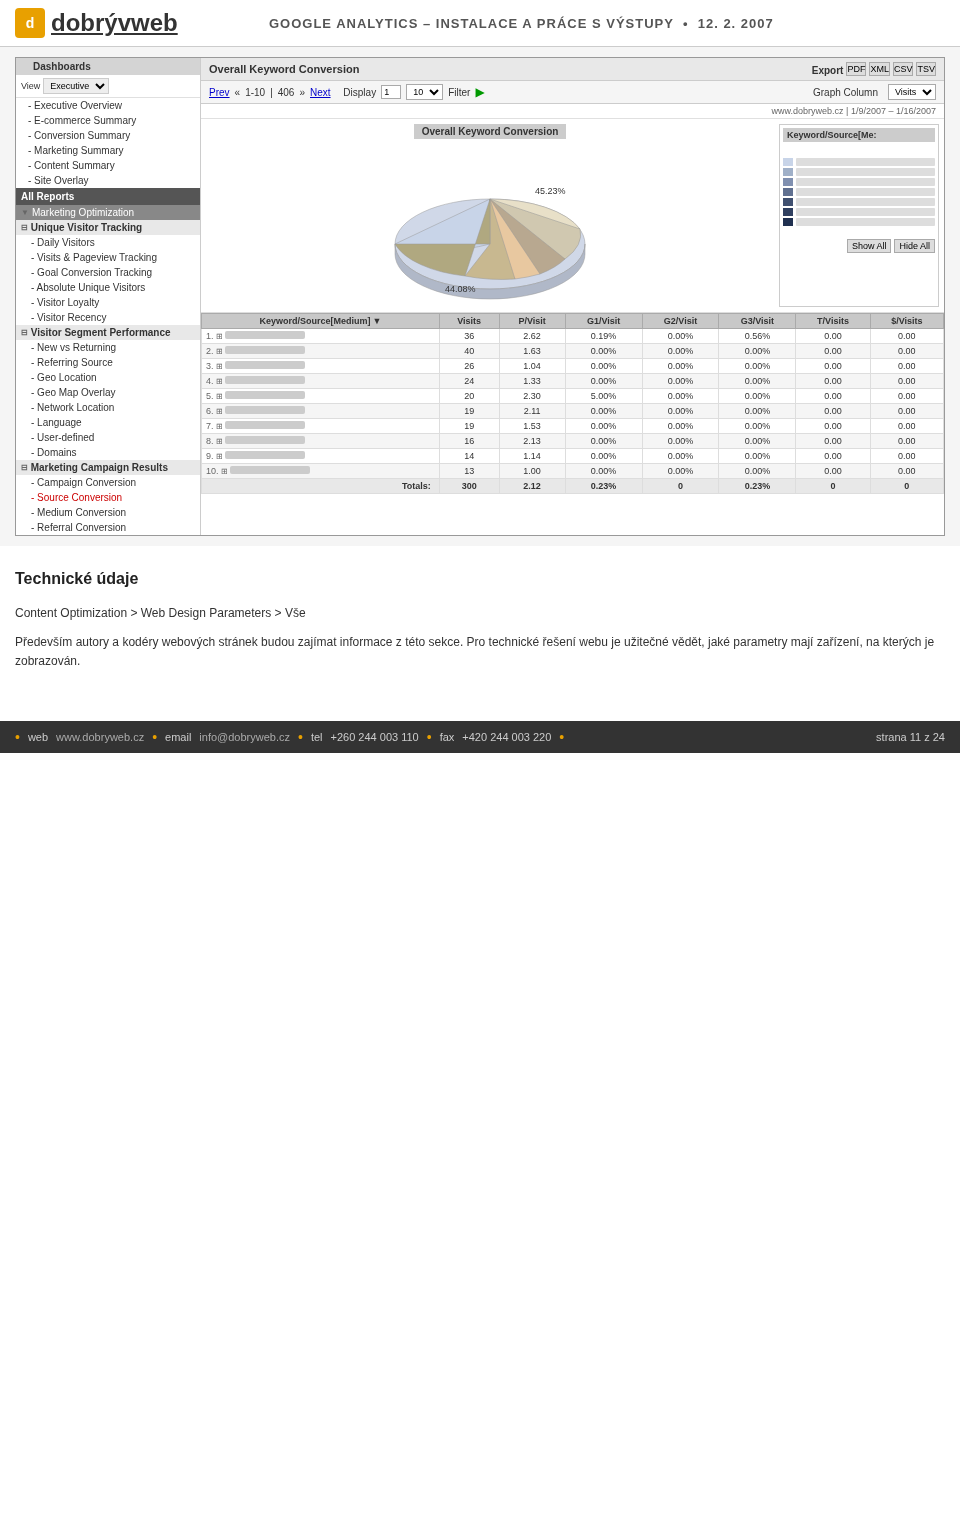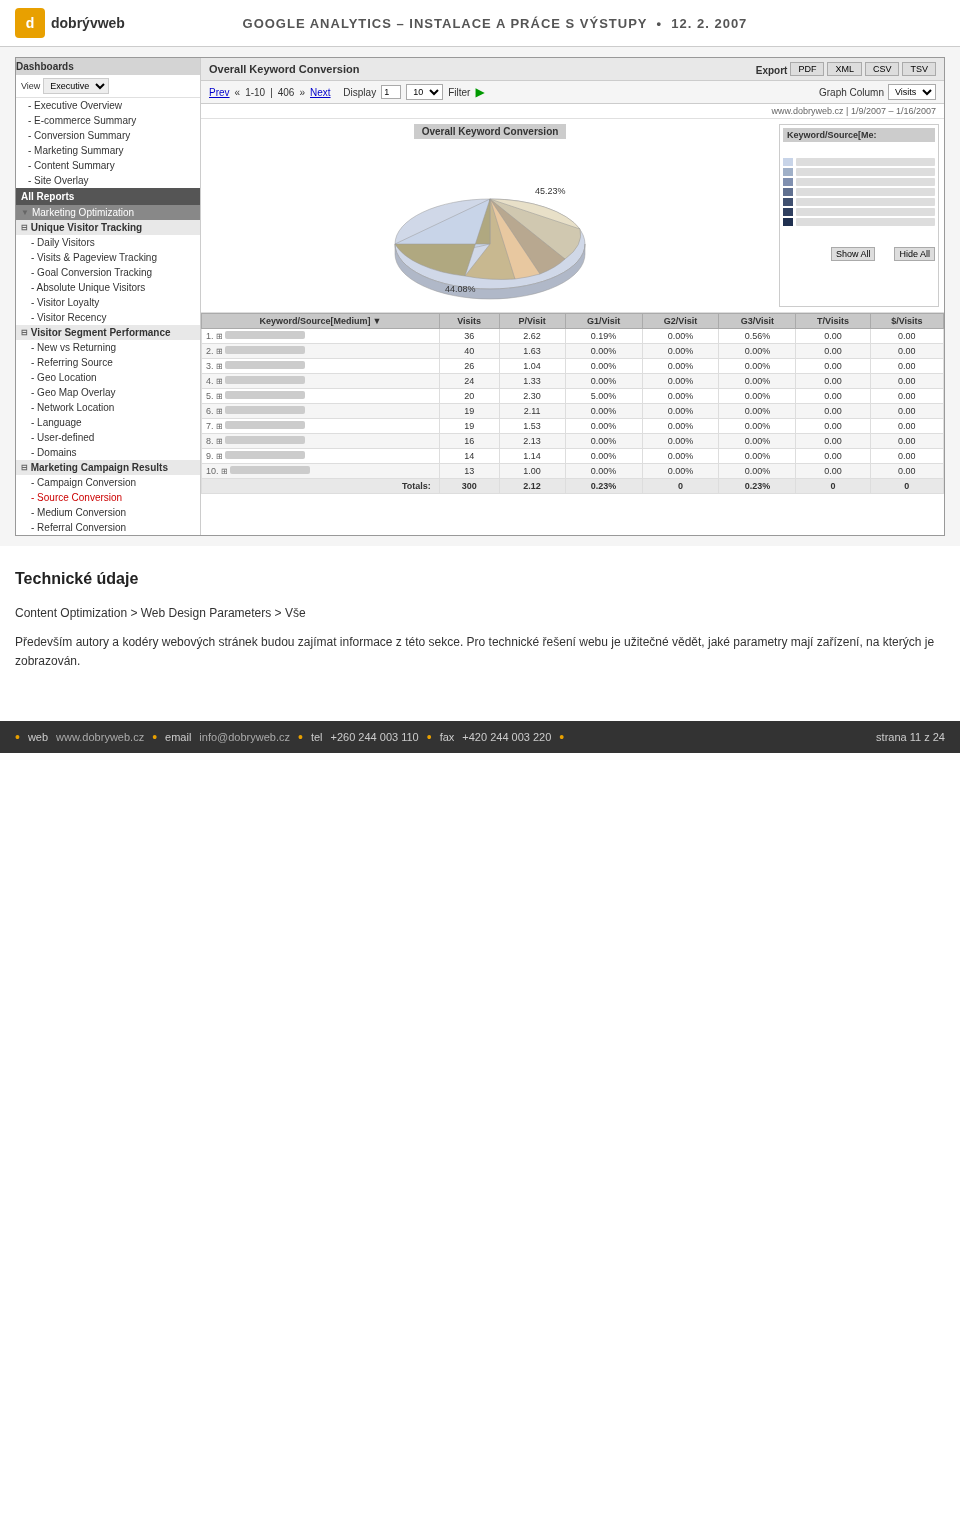--- a/index.html
+++ b/index.html
@@ -31,23 +31,24 @@
       background: #e8a000;
       border-radius: 4px;
       display: flex;
       align-items: center;
       justify-content: center;
       color: #fff;
       font-weight: bold;
       font-size: 14px;
     }
     .logo-text {
-      font-size: 14px;
+      font-size: 24px;
       font-weight: bold;
       color: #333;
+      text-decoration: underline;
     }
     .header-title {
       font-size: 13px;
       font-weight: bold;
       color: #555;
       letter-spacing: 1px;
       text-transform: uppercase;
     }
 
     
@@ -69,21 +70,21 @@
     
     .sidebar {
       width: 185px;
       min-width: 185px;
       background: #fff;
       border-right: 1px solid #ccc;
       font-size: 10px;
     }
     .sidebar-dashboards {
       background: #d4d4d4;
-      padding: 3px 0;
+      padding: 3px 17px;
       font-weight: bold;
       font-size: 10px;
     }
     .sidebar-view-row {
       display: flex;
       align-items: center;
       gap: 3px;
       padding: 3px 5px;
       border-bottom: 1px solid #e0e0e0;
     }
@@ -160,40 +161,40 @@
     }
     .export-bar {
       display: flex;
       align-items: flex-end;
       gap: 3px;
       font-size: 10px;
     }
     .export-btn {
       background: #ddd;
       border: 1px solid #aaa;
-      padding: 1px 7px;
+      padding: 1px 0;
       font-size: 9px;
       cursor: pointer;
     }
 
     
     .nav-bar {
       display: flex;
       align-items: center;
       gap: 5px;
       padding: 3px 8px;
       border-bottom: 1px solid #ccc;
       font-size: 10px;
       background: #f5f5f5;
     }
     .nav-bar-right {
       margin-left: auto;
       display: flex;
       align-items: center;
-      gap: 4px;
+      gap: 10px;
       font-size: 10px;
     }
     .nav-link {
       color: #0000cc;
       text-decoration: underline;
       cursor: pointer;
       font-size: 10px;
     }
     .nav-select {
       font-size: 9px;
@@ -263,23 +264,23 @@
     .legend-text {
       font-size: 9px;
       color: #999;
       background: #ddd;
       height: 8px;
       flex: 1;
       border-radius: 1px;
     }
     .show-hide-btns {
       display: flex;
-      gap: 19px;
+      gap: 3px;
       justify-content: flex-end;
-      margin-top: 20px;
+      margin-top: 12px;
     }
     .sh-btn {
       background: #ddd;
       border: 1px solid #aaa;
       padding: 1px 4px;
       font-size: 9px;
       cursor: pointer;
     }
 
     

